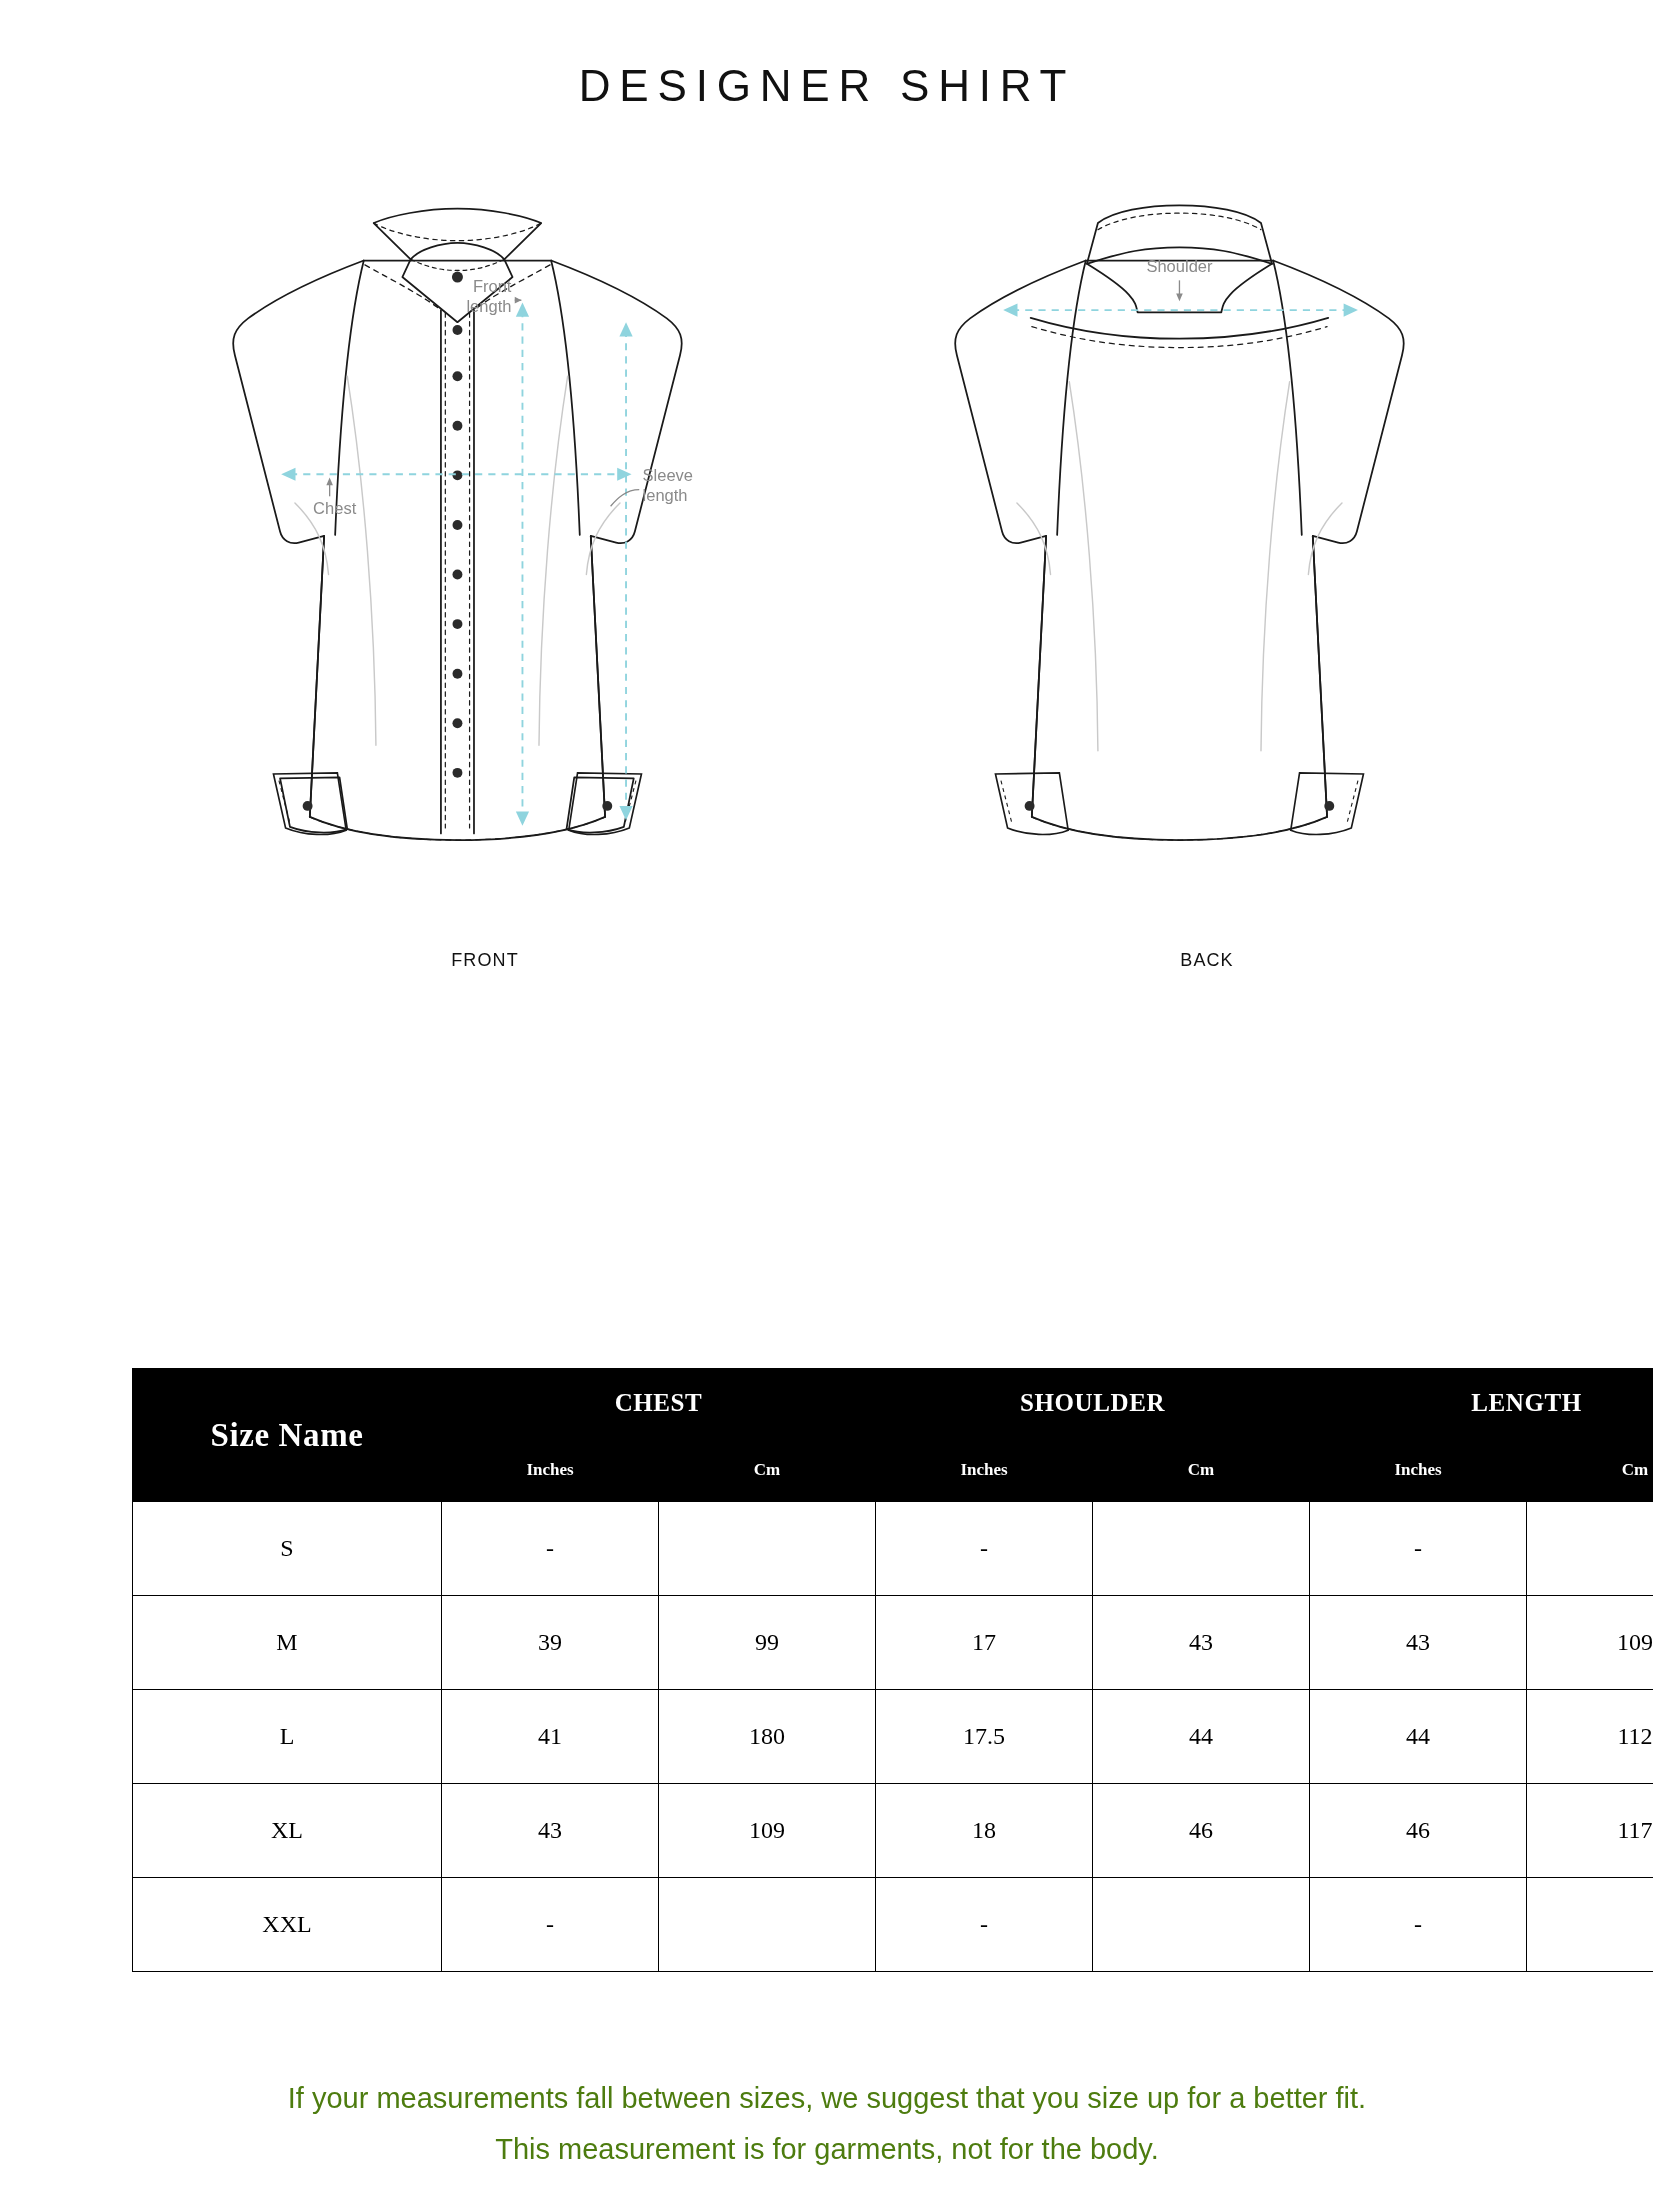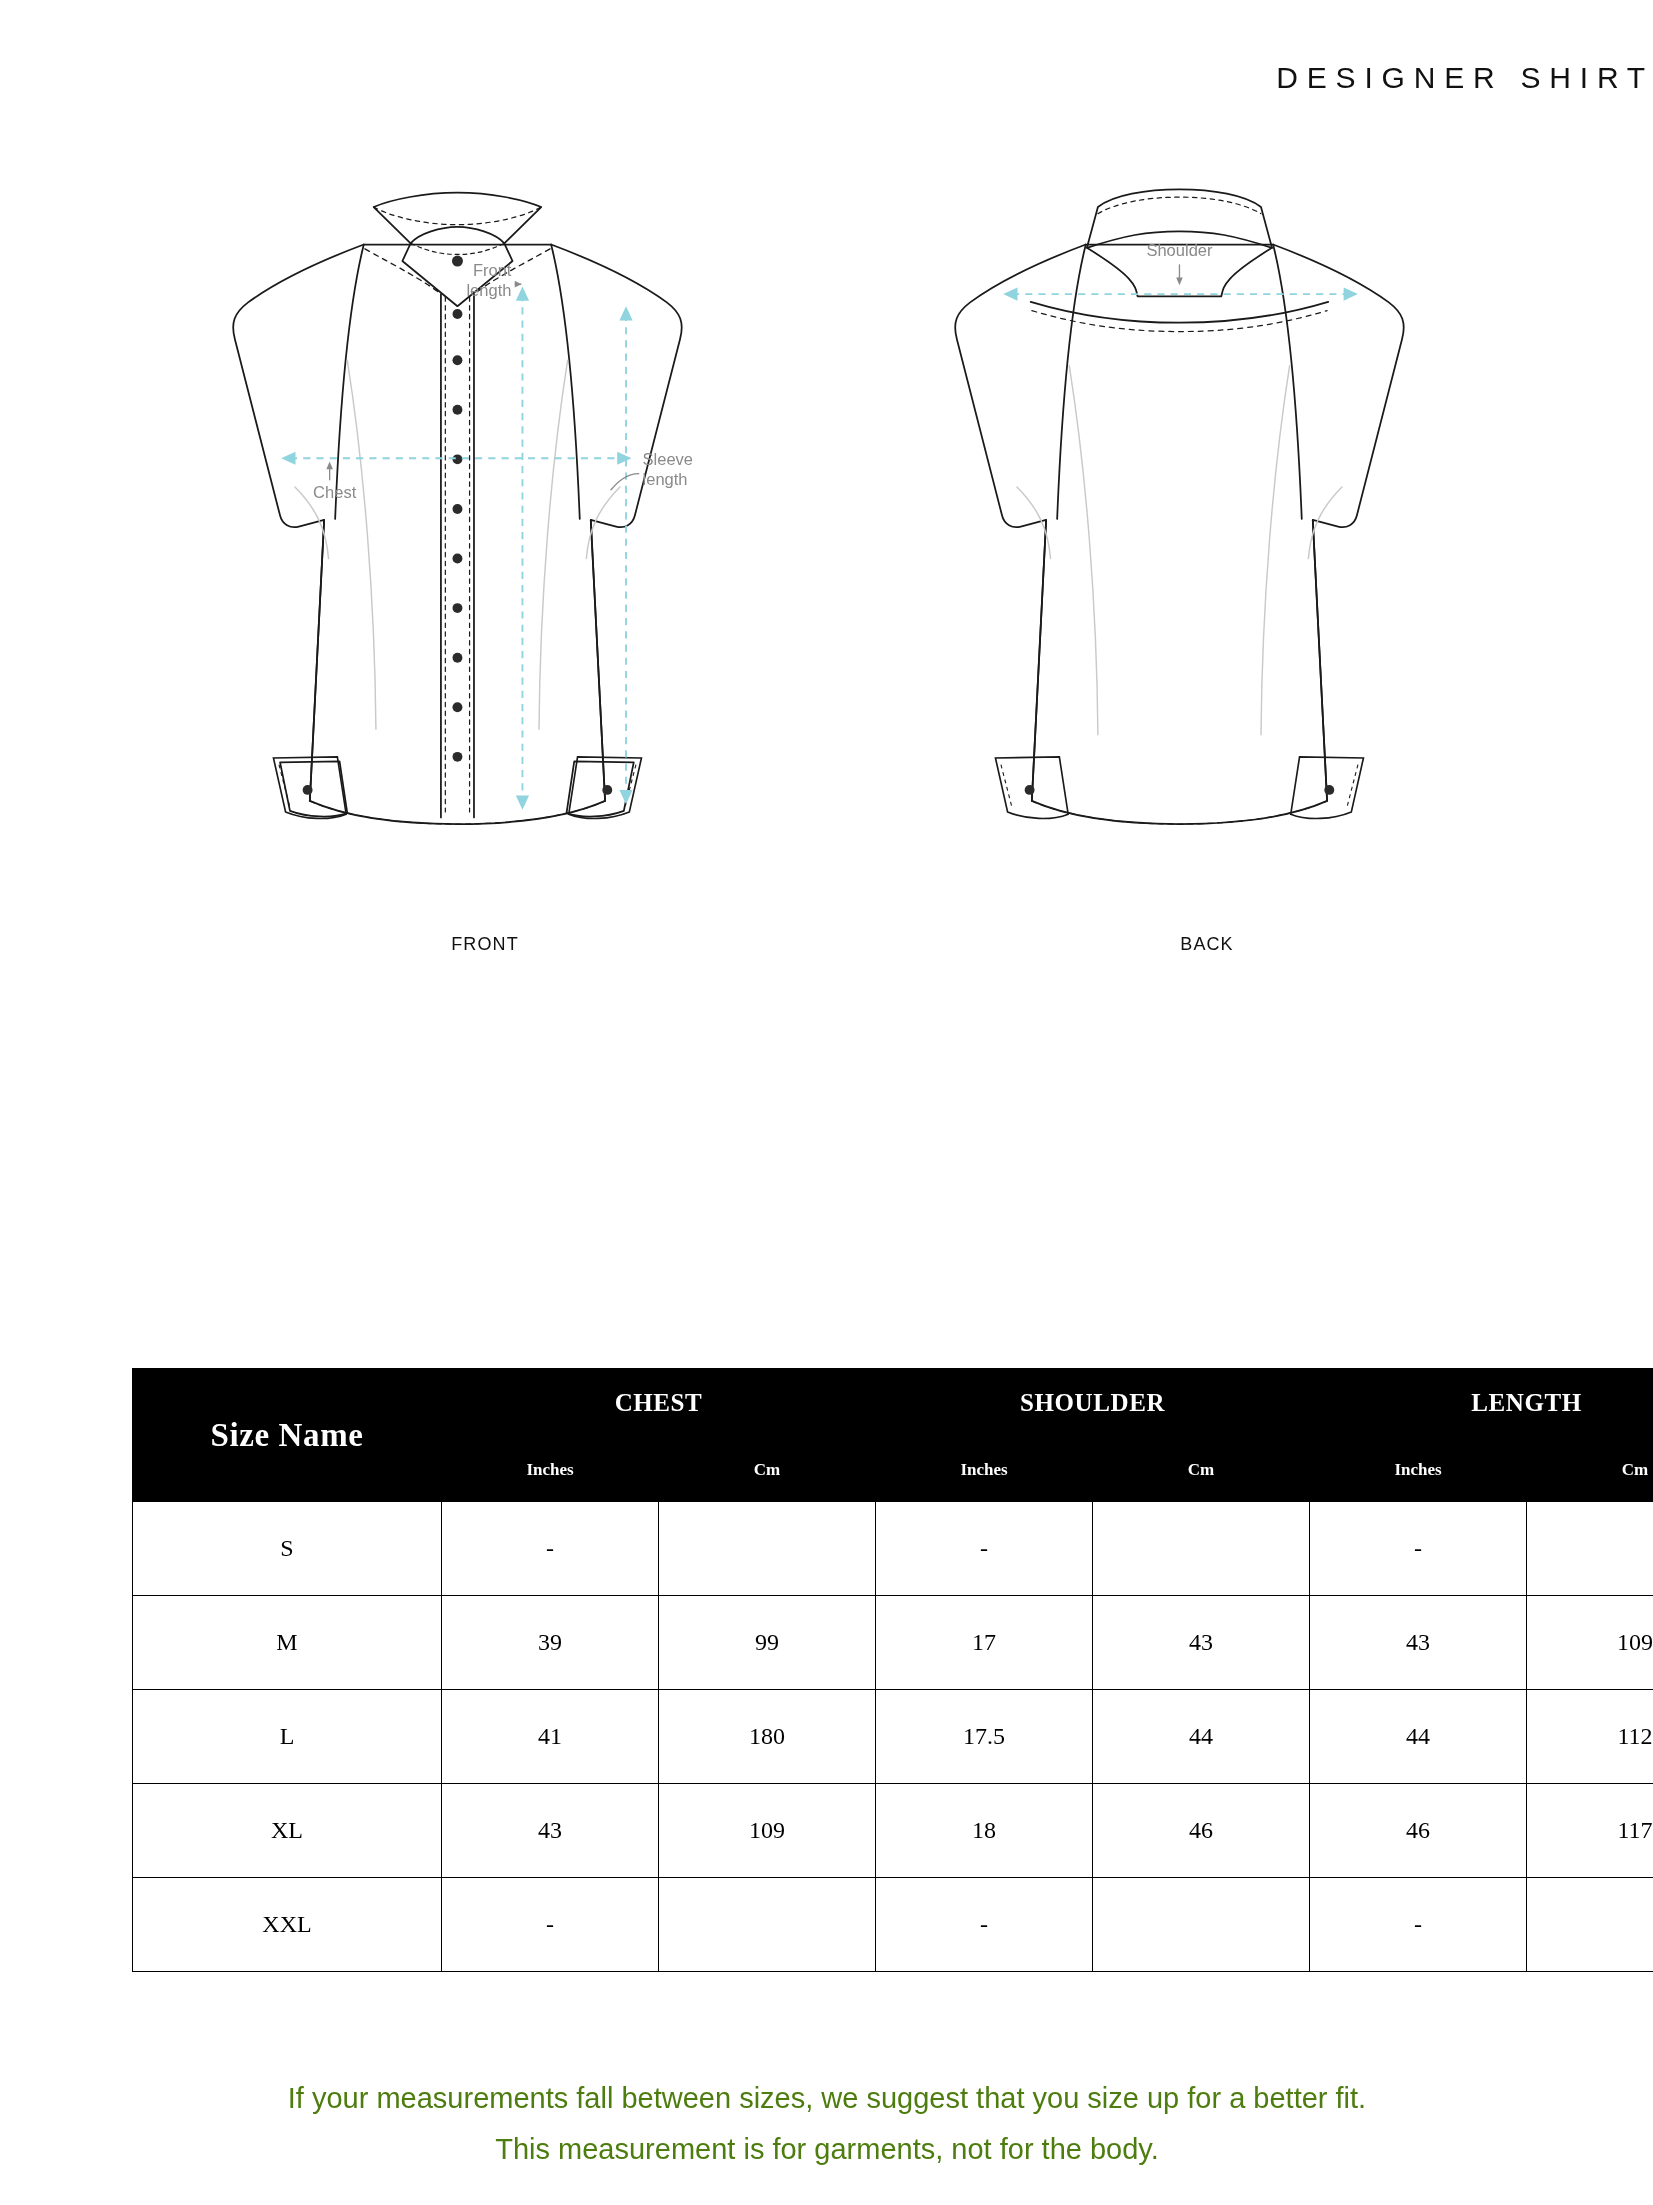--- a/index.html
+++ b/index.html
@@ -28,24 +28,24 @@
     text-align: center;
     font-family: "DejaVu Sans", sans-serif;
     font-weight: bold;
     font-size: 96px;
     letter-spacing: 10px;
     line-height: 1;
     margin-top: 96px;
     color: #000;
   }
   .subtitle {
-    text-align: right;
+    text-align: center;
     font-family: "Liberation Sans", sans-serif;
     font-weight: normal;
-    font-size: 30px;
+    font-size: 44px;
     letter-spacing: 8.8px;
     margin-top: 61px;
     color: #111;
   }
 
   
   .illustrations {
     position: relative;
     margin-top: 83px;
     height: 788px;

